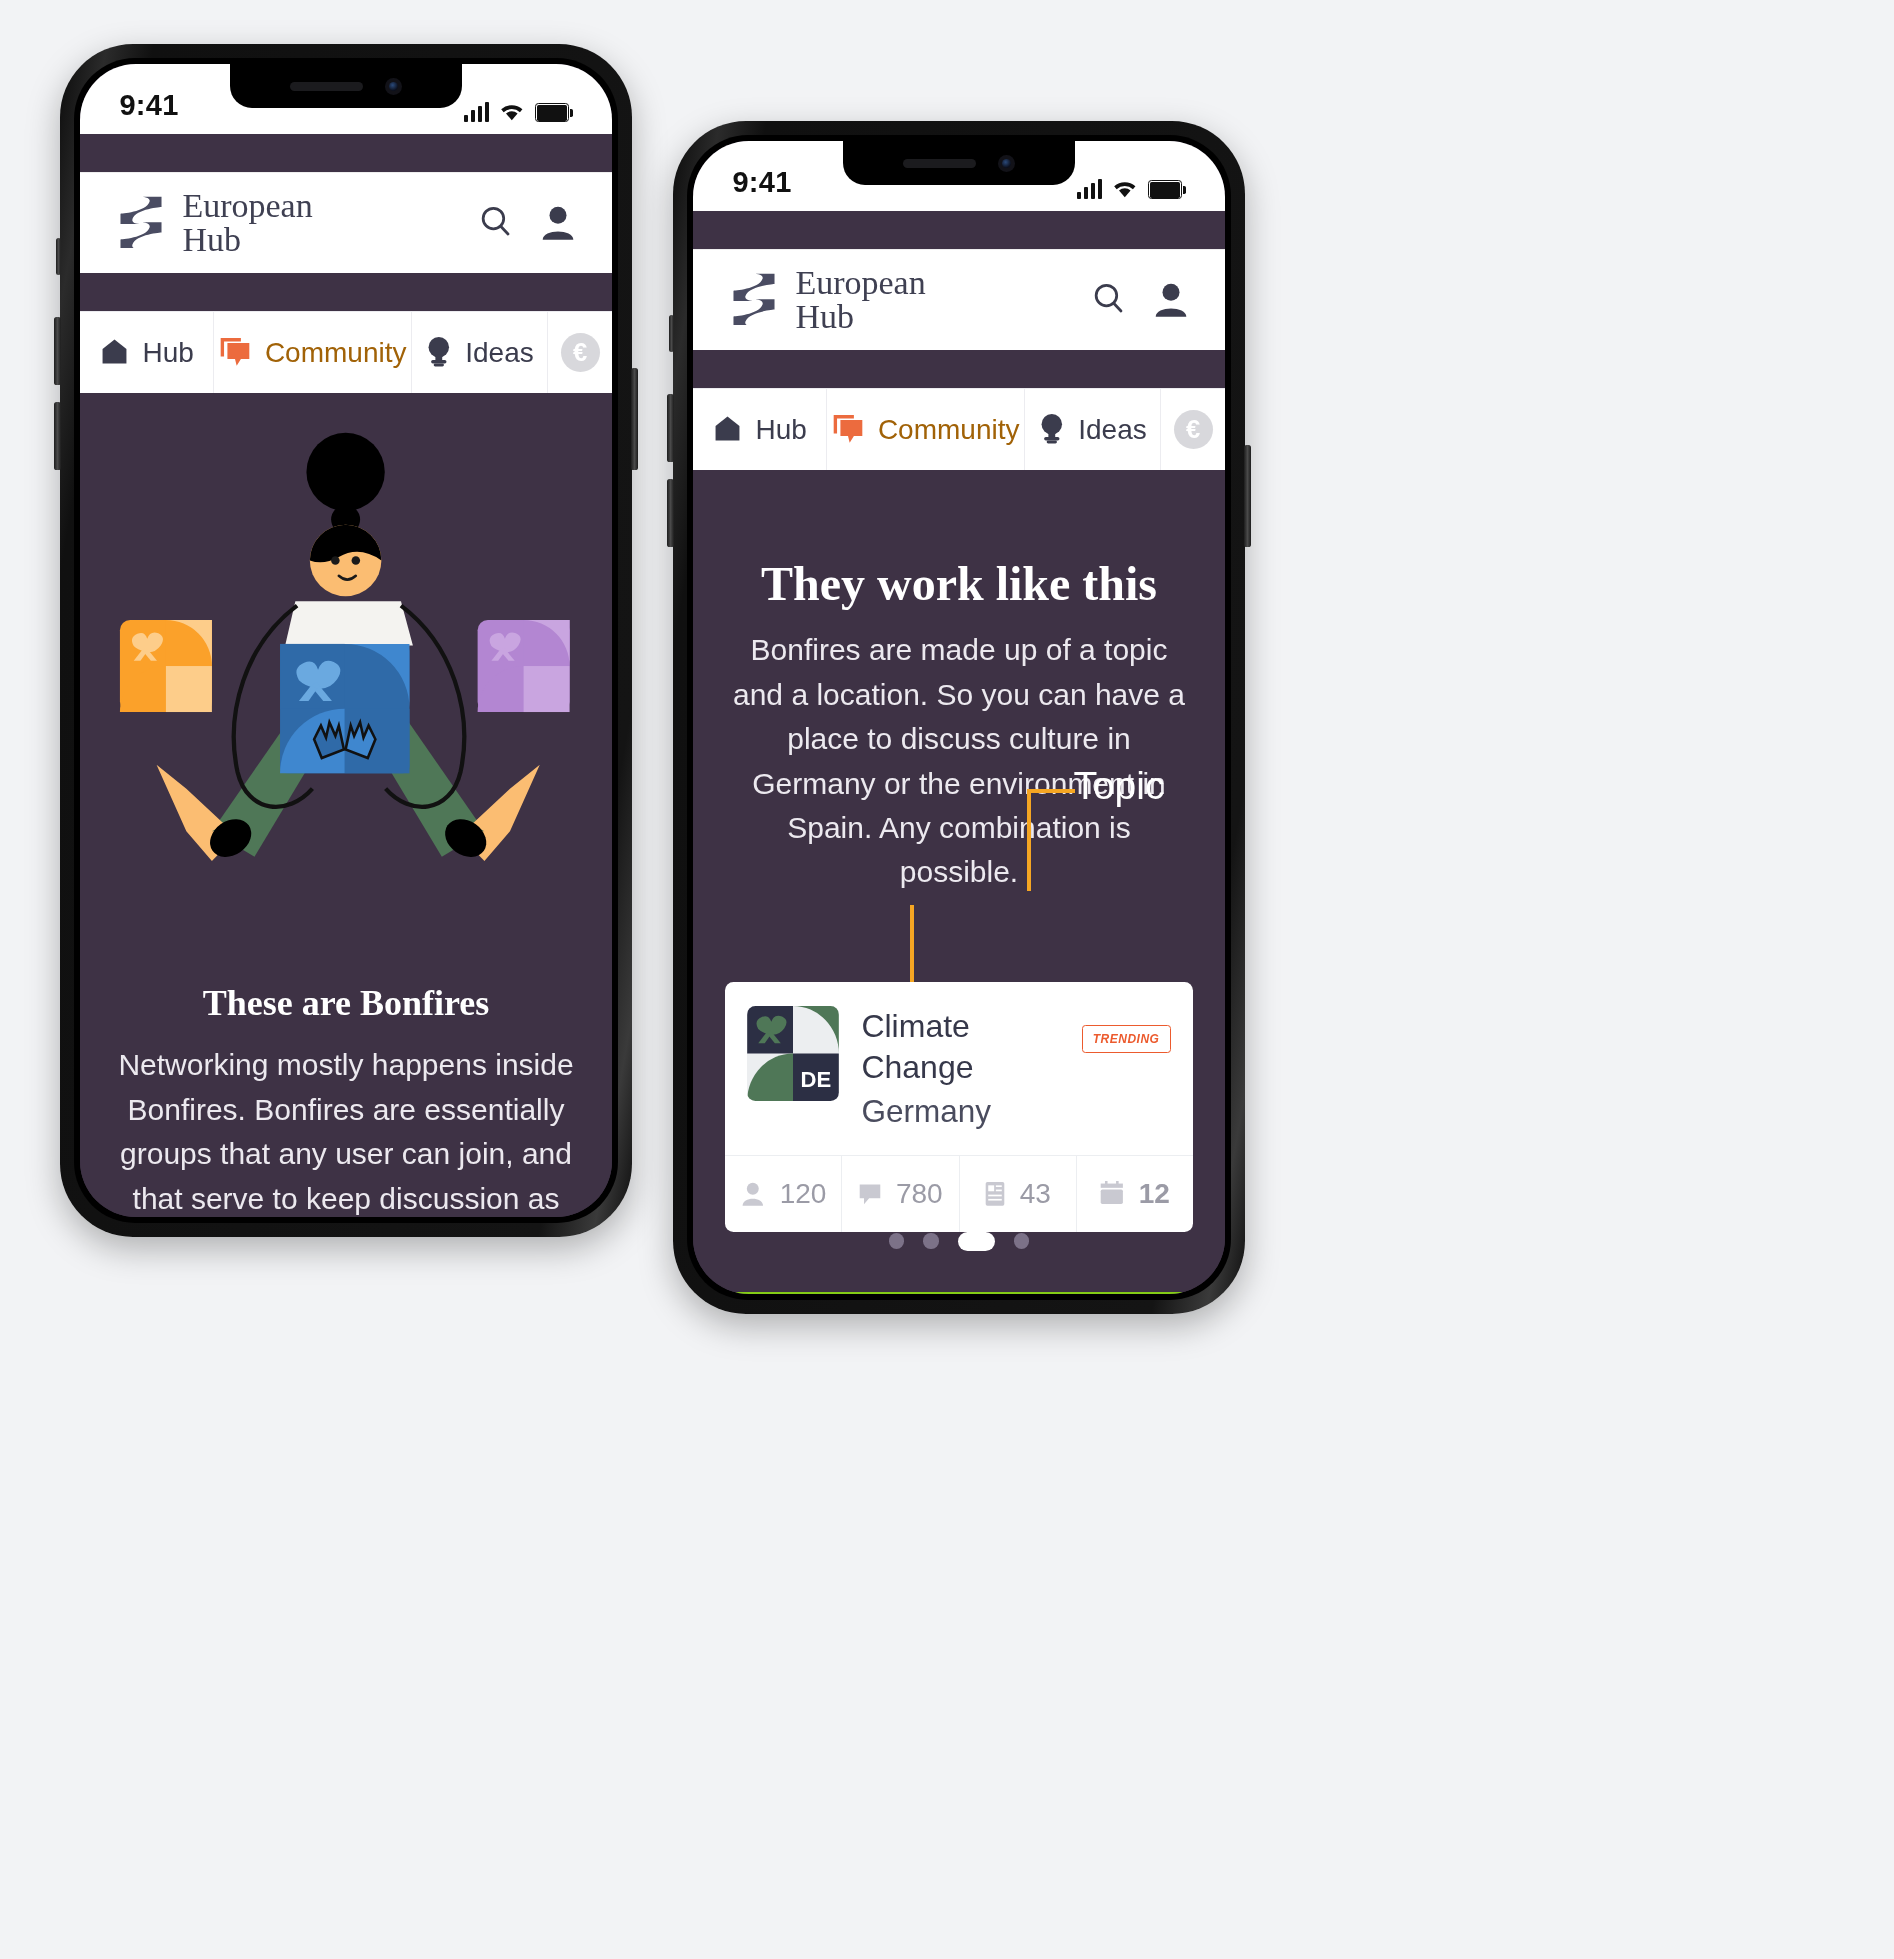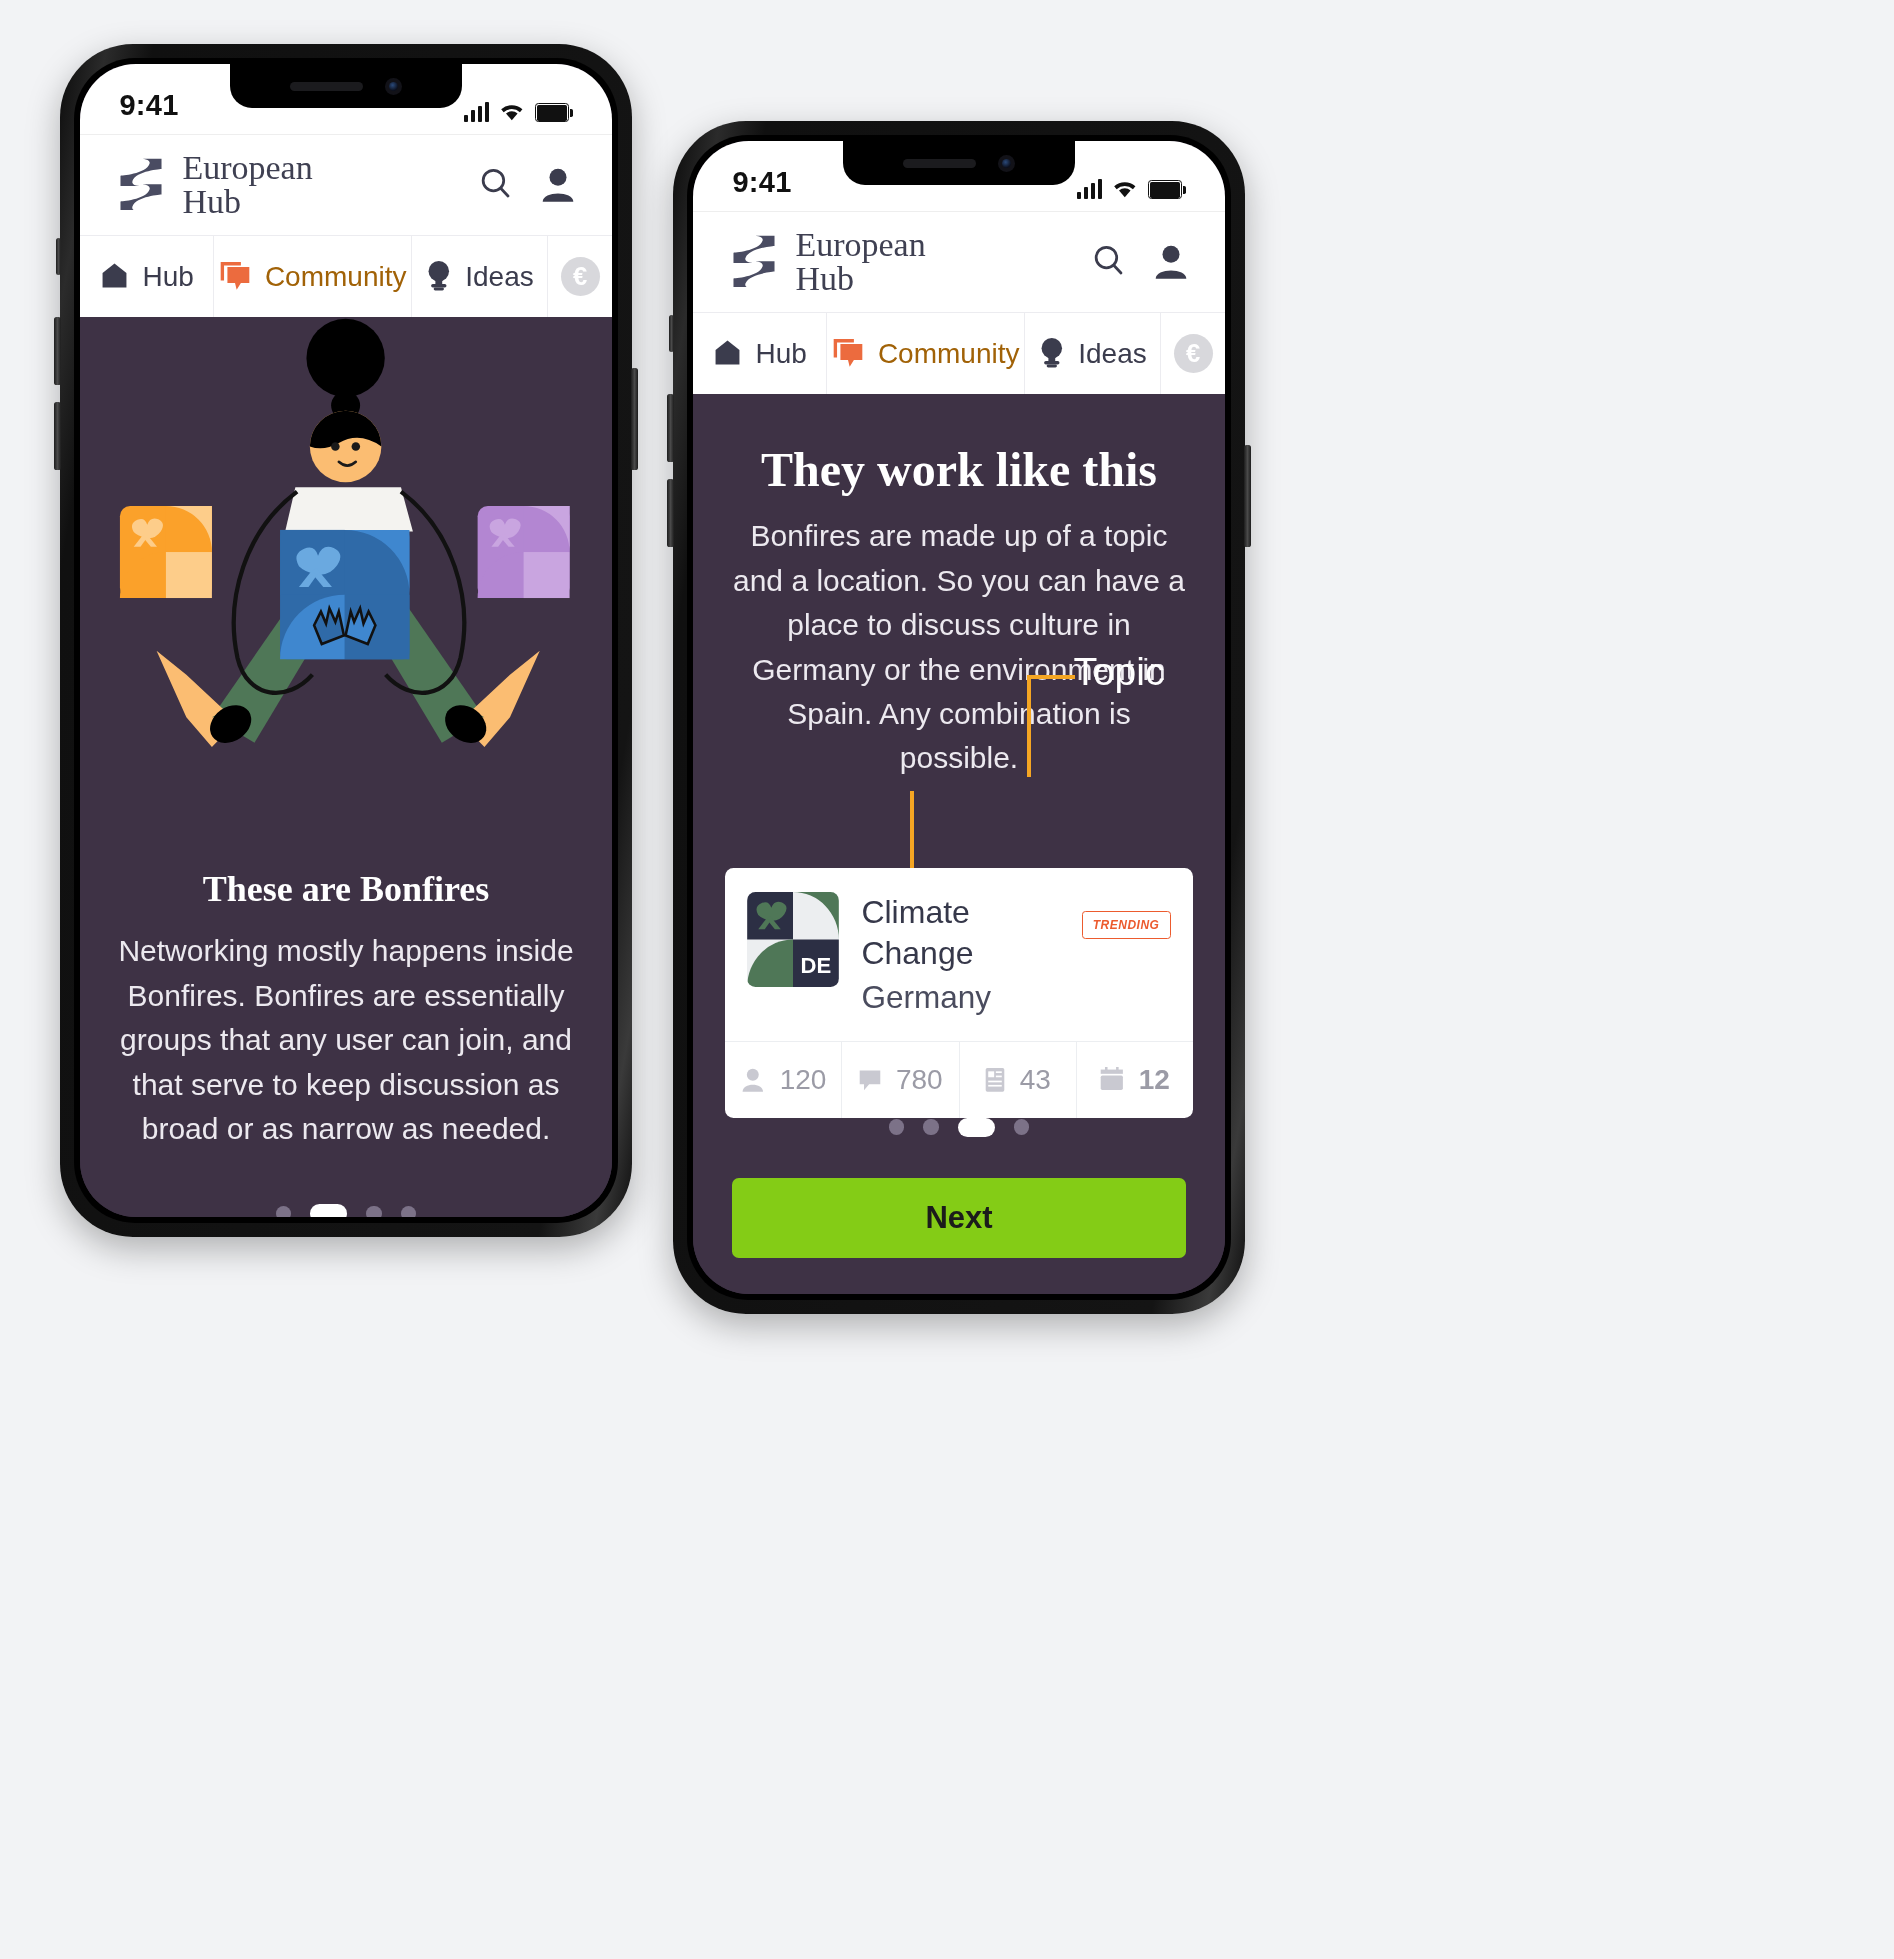--- a/index.html
+++ b/index.html
@@ -27,20 +27,21 @@
     padding: 6.8px;
   }
   .screen {
     position: relative;
     width: 100%; height: 100%;
     border-radius: 56px;
     overflow: hidden;
     background: #3e3245;
     display: flex;
     flex-direction: column;
+    gap: 38px;
   }
   .notch {
     position: absolute;
     top: 0; left: 50%;
     transform: translateX(-50%);
     background: #000;
     border-bottom-left-radius: 22px;
     border-bottom-right-radius: 22px;
     z-index: 40;
     display: flex;

